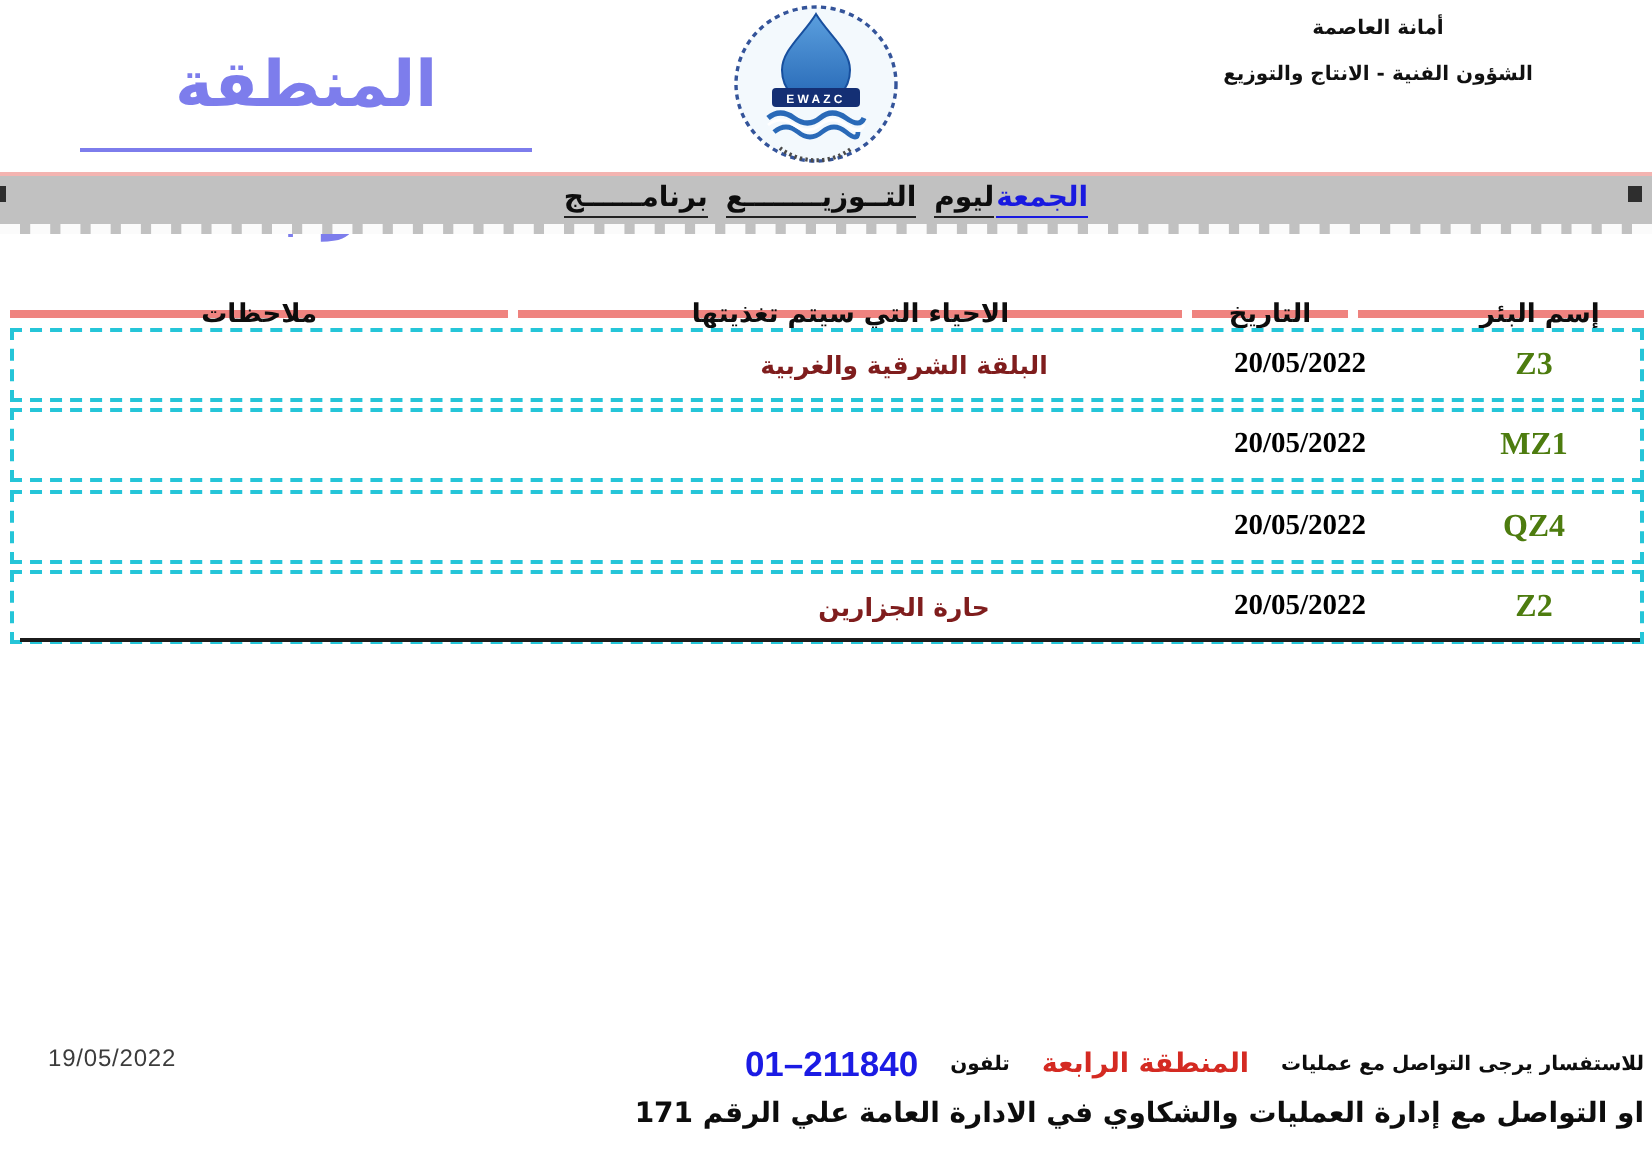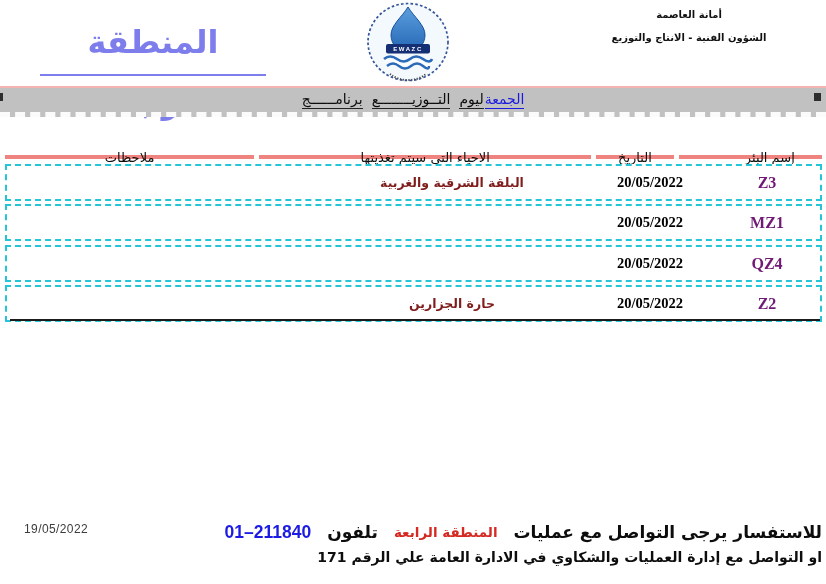--- a/index.html
+++ b/index.html
@@ -18,54 +18,54 @@
   .org{position:absolute;right:4px;top:6px;width:266px;text-align:center;color:#111;}
   .org .l1{font-size:15px;font-weight:bold;}
   .org .l2{font-size:10px;font-weight:bold;margin-top:3px;}
   .org .l3{font-size:10px;font-weight:bold;margin-top:12px;}
 
   
   .bar-topline{position:absolute;left:0;top:86px;width:826px;height:2px;background:#f4b4b1;}
   .bar{position:absolute;left:0;top:88px;width:826px;height:24px;background:var(--bar-bg,#c1c1c1);
        border-bottom:5px dashed #fbfbfb;display:flex;justify-content:center;align-items:center;
        column-gap:9px;}
-  .bar span{font-size:14px;font-weight:normal;color:#0d0d0d;border-bottom:1px solid #222;
+  .bar span{font-size:14px;font-weight:bold;color:#0d0d0d;border-bottom:1px solid #222;
             padding-bottom:1px;white-space:nowrap;}
   .bar span.day{color:var(--day-blue,#1a1ae0);border-bottom-color:var(--day-blue,#1a1ae0);margin-left:-8px;}
   .bar-mark-r{position:absolute;left:814px;top:93px;width:7px;height:8px;background:#2e2e2e;}
   .bar-mark-l{position:absolute;left:0;top:93px;width:3px;height:8px;background:#2e2e2e;}
 
   
   .thead{position:absolute;left:5px;top:127px;width:817px;height:31px;display:flex;column-gap:5px;}
   .thead .cell{background:var(--head-bg,#d5d1c9);border:2px solid var(--head-border,#ef837f);
-    display:flex;align-items:center;justify-content:center;font-size:13px;font-weight:normal;color:#0d0d0d;margin-top:28px;}
+    display:flex;align-items:center;justify-content:center;font-size:13px;font-weight:bold;color:#0d0d0d;margin-top:28px;}
   .cell.c-notes{width:254px;}
   .cell.c-areas{width:340px;}
   .cell.c-date{width:76px;}
   .cell.c-well{width:104px;padding-left:39px;}
 
   
   .drow{position:absolute;left:5px;width:813px;height:33px;background:#fff;
         border:2px dashed var(--row-dash,#25c5d8);}
   .drow .well{position:absolute;left:705px;top:0;width:110px;height:33px;line-height:33px;text-align:center;
-    font-family:"Liberation Serif","DejaVu Serif",serif;font-weight:bold;font-size:16px;color:#701a75;}
+    font-family:"Liberation Serif","DejaVu Serif",serif;font-weight:bold;font-size:16px;color:#4d7c0f;}
   .drow .date{position:absolute;left:610px;top:0;width:100px;height:33px;line-height:33px;
     font-family:"Liberation Serif","DejaVu Serif",serif;font-weight:bold;font-size:14.5px;color:#000;}
   .drow .area{position:absolute;left:255px;top:0;width:380px;height:33px;line-height:33px;text-align:center;
     font-size:12.5px;font-weight:bold;color:#7f1d1d;direction:rtl;}
   .r0{top:164px;} .r1{top:204px;} .r2{top:245px;} .r3{top:285px;}
 
   .rule{position:absolute;left:10px;top:319px;width:810px;height:2px;background:#1b1b1b;}
 
   
   .foot-date{position:absolute;left:24px;top:522px;font-family:"Liberation Sans",sans-serif;
     font-size:12px;color:#3c3c3c;letter-spacing:.4px;}
   .foot1{position:absolute;right:4px;top:517px;height:30px;direction:rtl;display:flex;
     align-items:center;column-gap:16px;white-space:nowrap;}
-  .foot1 .txt{font-size:17px;font-weight:bold;color:#0d0d0d;}
+  .foot1 .txt{font-size:10px;font-weight:bold;color:#0d0d0d;}
   .foot1 .region{font-size:13.5px;font-weight:bold;color:var(--region-red,#d42a22);}
   .foot1 .phone{font-family:Liberation Sans, sans-serif;font-size:17.5px;font-weight:bold;
     color:var(--phone-blue,#1b1be4);direction:ltr;}
   .foot2{position:absolute;right:4px;top:549px;direction:rtl;font-size:14px;font-weight:bold;
     color:#0d0d0d;white-space:nowrap;}
 </style>
 </head>
 <body>
 
 <div class="page">

